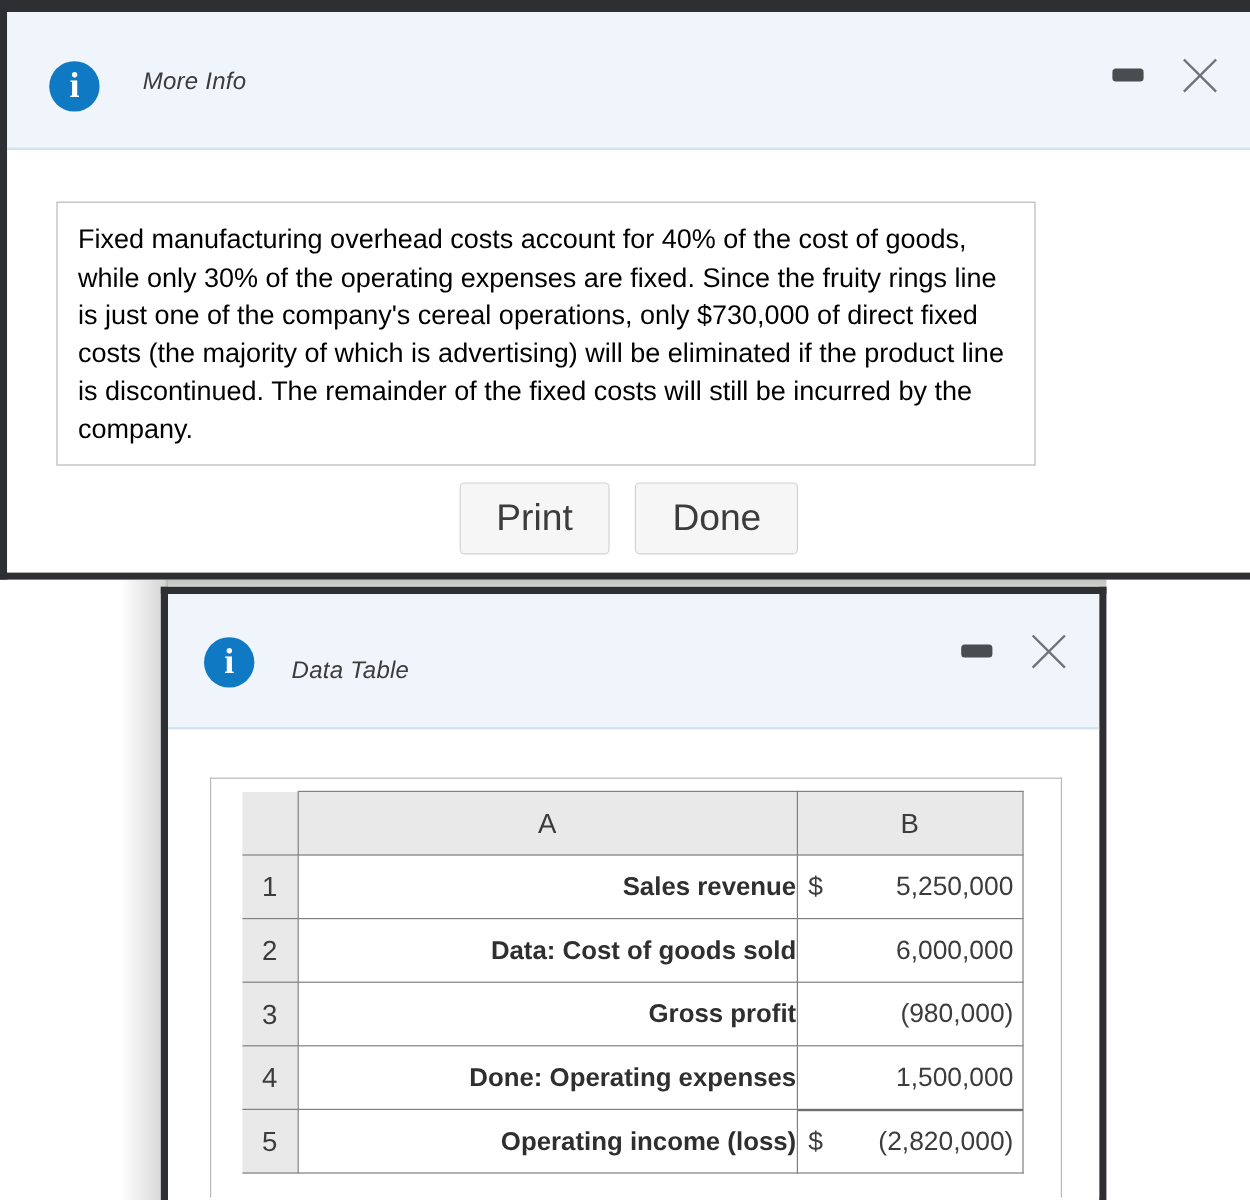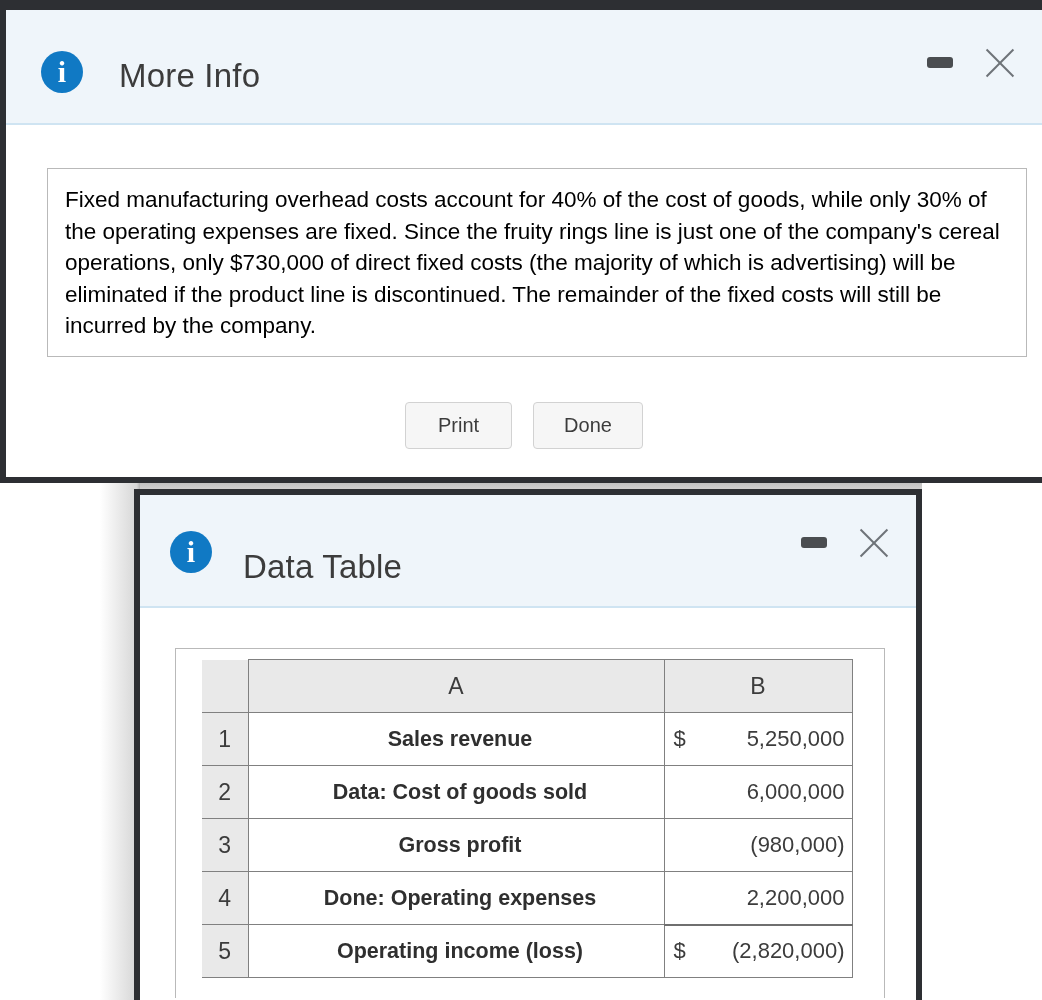--- a/index.html
+++ b/index.html
@@ -64,24 +64,25 @@
     font-size: 30px;
     line-height: 42px;
     text-align: center;
     user-select: none;
   }
   #more-info-icon { left: 35px; top: 41px; }
   #data-table-icon { left: 30px; top: 36px; }
 
   .win-title {
     position: absolute;
-    font-size: 33px;
+    font-size: 20px;
     color: #3c3c3c;
     letter-spacing: .2px;
     white-space: nowrap;
+    font-style: italic;
   }
   #more-info-title { left: 113px; top: 47px; }
   #data-table-title { left: 103px; top: 53px; }
 
   .win-ctrls {
     position: absolute;
     display: flex;
     align-items: center;
   }
   #more-info-ctrls { right: 23px; top: 33px; gap: 28px; }
@@ -111,21 +112,21 @@
   
   #more-info-body {
     position: relative;
     height: 352px;
     background: #ffffff;
   }
   #info-text-box {
     position: absolute;
     left: 41px;
     top: 43px;
-    width: 980px;
+    width: 816px;
     box-sizing: border-box;
     border: 1px solid #b9b9b9;
     padding: 15px 17px 14px 17px;
   }
   #info-text {
     font-size: 22.5px;
     line-height: 31.5px;
     color: #000000;
     margin: 0;
   }
@@ -135,21 +136,21 @@
     top: 277px;
     display: flex;
     justify-content: center;
     gap: 21px;
   }
   .dlg-btn {
     background: #f6f6f6;
     border: 1px solid #d2d2d2;
     border-radius: 4px;
     font-family: "Liberation Sans", sans-serif;
-    font-size: 20px;
+    font-size: 31px;
     color: #3c3c3c;
     padding: 11px 30px;
     min-width: 107px;
     box-sizing: border-box;
     cursor: pointer;
   }
 
   
   #data-table-shadow {
     position: absolute;
@@ -230,21 +231,21 @@
     border-top: 0;
   }
   table.sheet td.rownum {
     background: #e9e9e9;
     text-align: center;
     font-size: 23px;
     color: #3c3c3c;
     border-left: 0;
   }
   table.sheet td.label {
-    text-align: center;
+    text-align: right;
     padding-left: 8px;
     font-weight: bold;
     font-size: 21.5px;
     color: #2f2f2f;
   }
   table.sheet td.val {
     text-align: right;
     padding-right: 7px;
     position: relative;
     font-size: 22px;
@@ -349,21 +350,21 @@
               <td class="rownum">3</td>
               <td class="label">Gross profit</td>
               <td class="val">
                 <span class="amt">(980,000)</span>
               </td>
             </tr>
             <tr>
               <td class="rownum">4</td>
               <td class="label">Done: Operating expenses</td>
               <td class="val">
-                <span class="amt">2,200,000</span>
+                <span class="amt">1,500,000</span>
               </td>
             </tr>
             <tr>
               <td class="rownum">5</td>
               <td class="label">Operating income (loss)</td>
               <td class="val rule-top double-bottom">
                 <span class="cur">$</span>
                 <span class="amt">(2,820,000)</span>
               </td>
             </tr>

